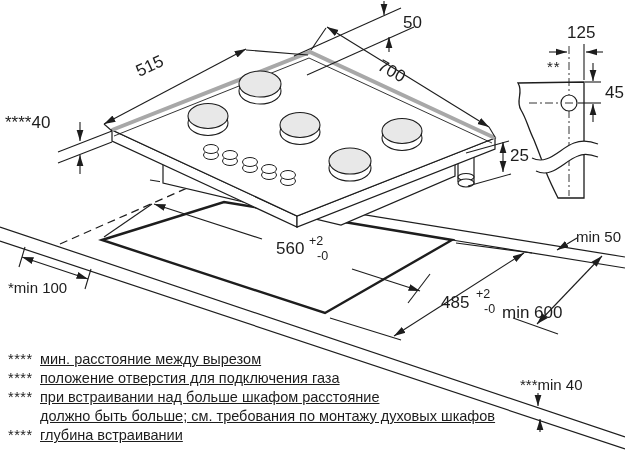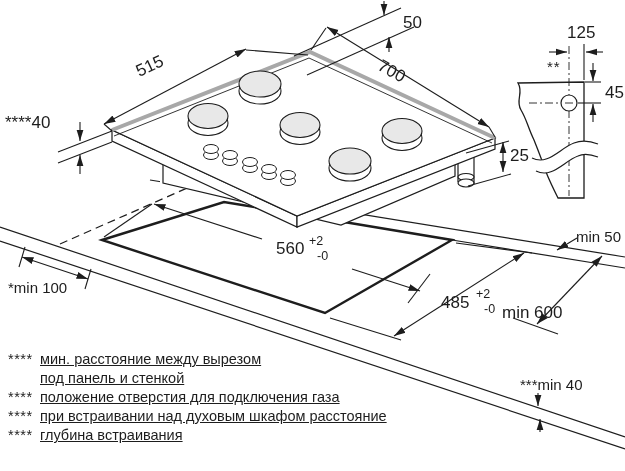--- a/index.html
+++ b/index.html
@@ -219,30 +219,30 @@
   <text class="dimtxt-s" x="8" y="293">*min 100</text>
   <text class="dimtxt-s" x="520" y="390">***min 40</text>
 </svg>
 
 <div class="footnotes">
   <div class="fn-row">
     <span class="fn-marker">****</span>
     <span class="fn-text">мин. расстояние между вырезом</span>
   </div>
   <div class="fn-row">
+    <span class="fn-marker">****</span>
+    <span class="fn-text">положение отверстия для подключения газа</span>
+  </div>
+  <div class="fn-row">
+    <span class="fn-marker">****</span>
+    <span class="fn-text">при встраивании над больше шкафом расстояние</span>
+  </div>
+  <div class="fn-row">
     <span class="fn-marker"></span>
-    <span class="fn-text">под панель и стенкой</span>
-  </div>
-  <div class="fn-row">
-    <span class="fn-marker">****</span>
-    <span class="fn-text">положение отверстия для подключения газа</span>
-  </div>
-  <div class="fn-row">
-    <span class="fn-marker">****</span>
-    <span class="fn-text">при встраивании над духовым шкафом расстояние</span>
-  </div>
-  <div class="fn-row">
-    <span class="fn-marker">****</span>
-    <span class="fn-text">глубина встраивания</span>
+    <span class="fn-text">должно быть больше; см. требования по монтажу духовых шкафов</span>
+  </div>
+  <div class="fn-row">
+    <span class="fn-marker">****</span>
+    <span class="fn-text">глубина встраивании</span>
   </div>
 </div>
 
 </div>
 
 </body></html>

